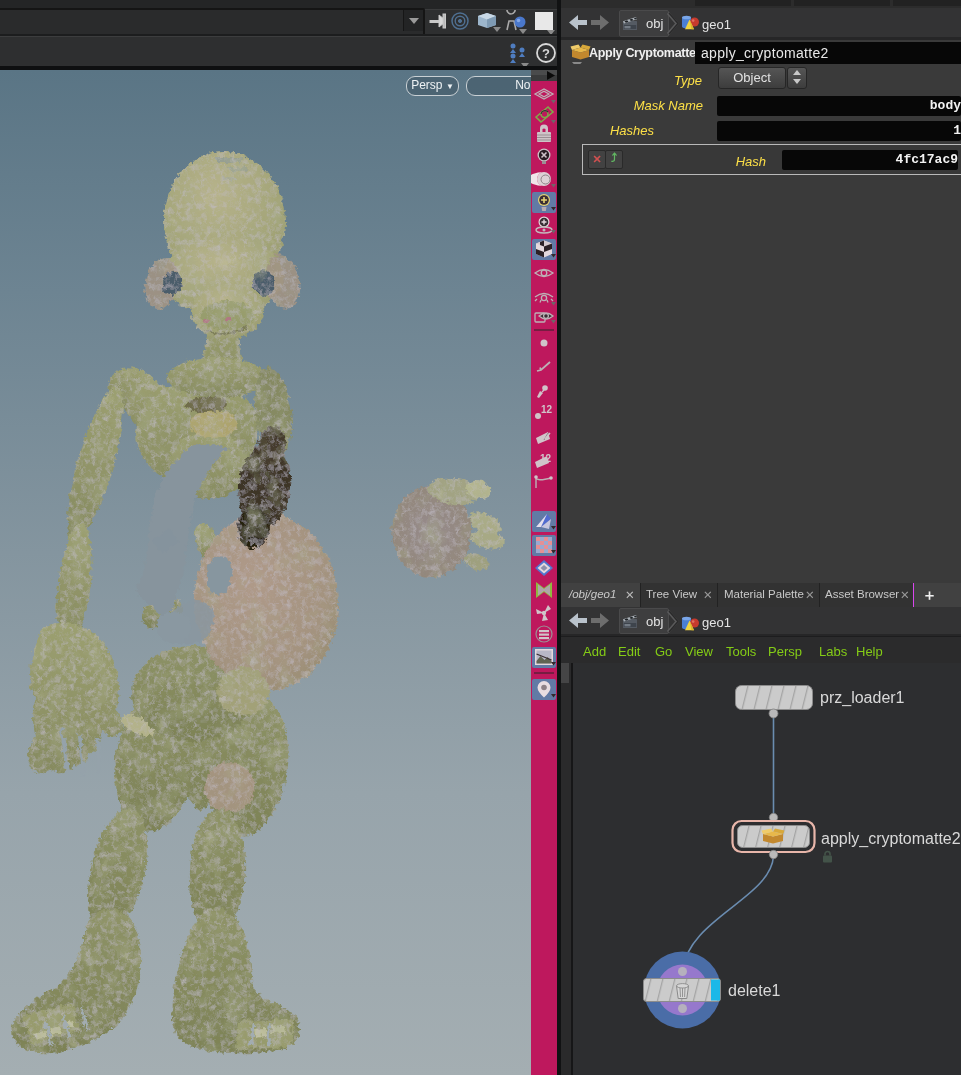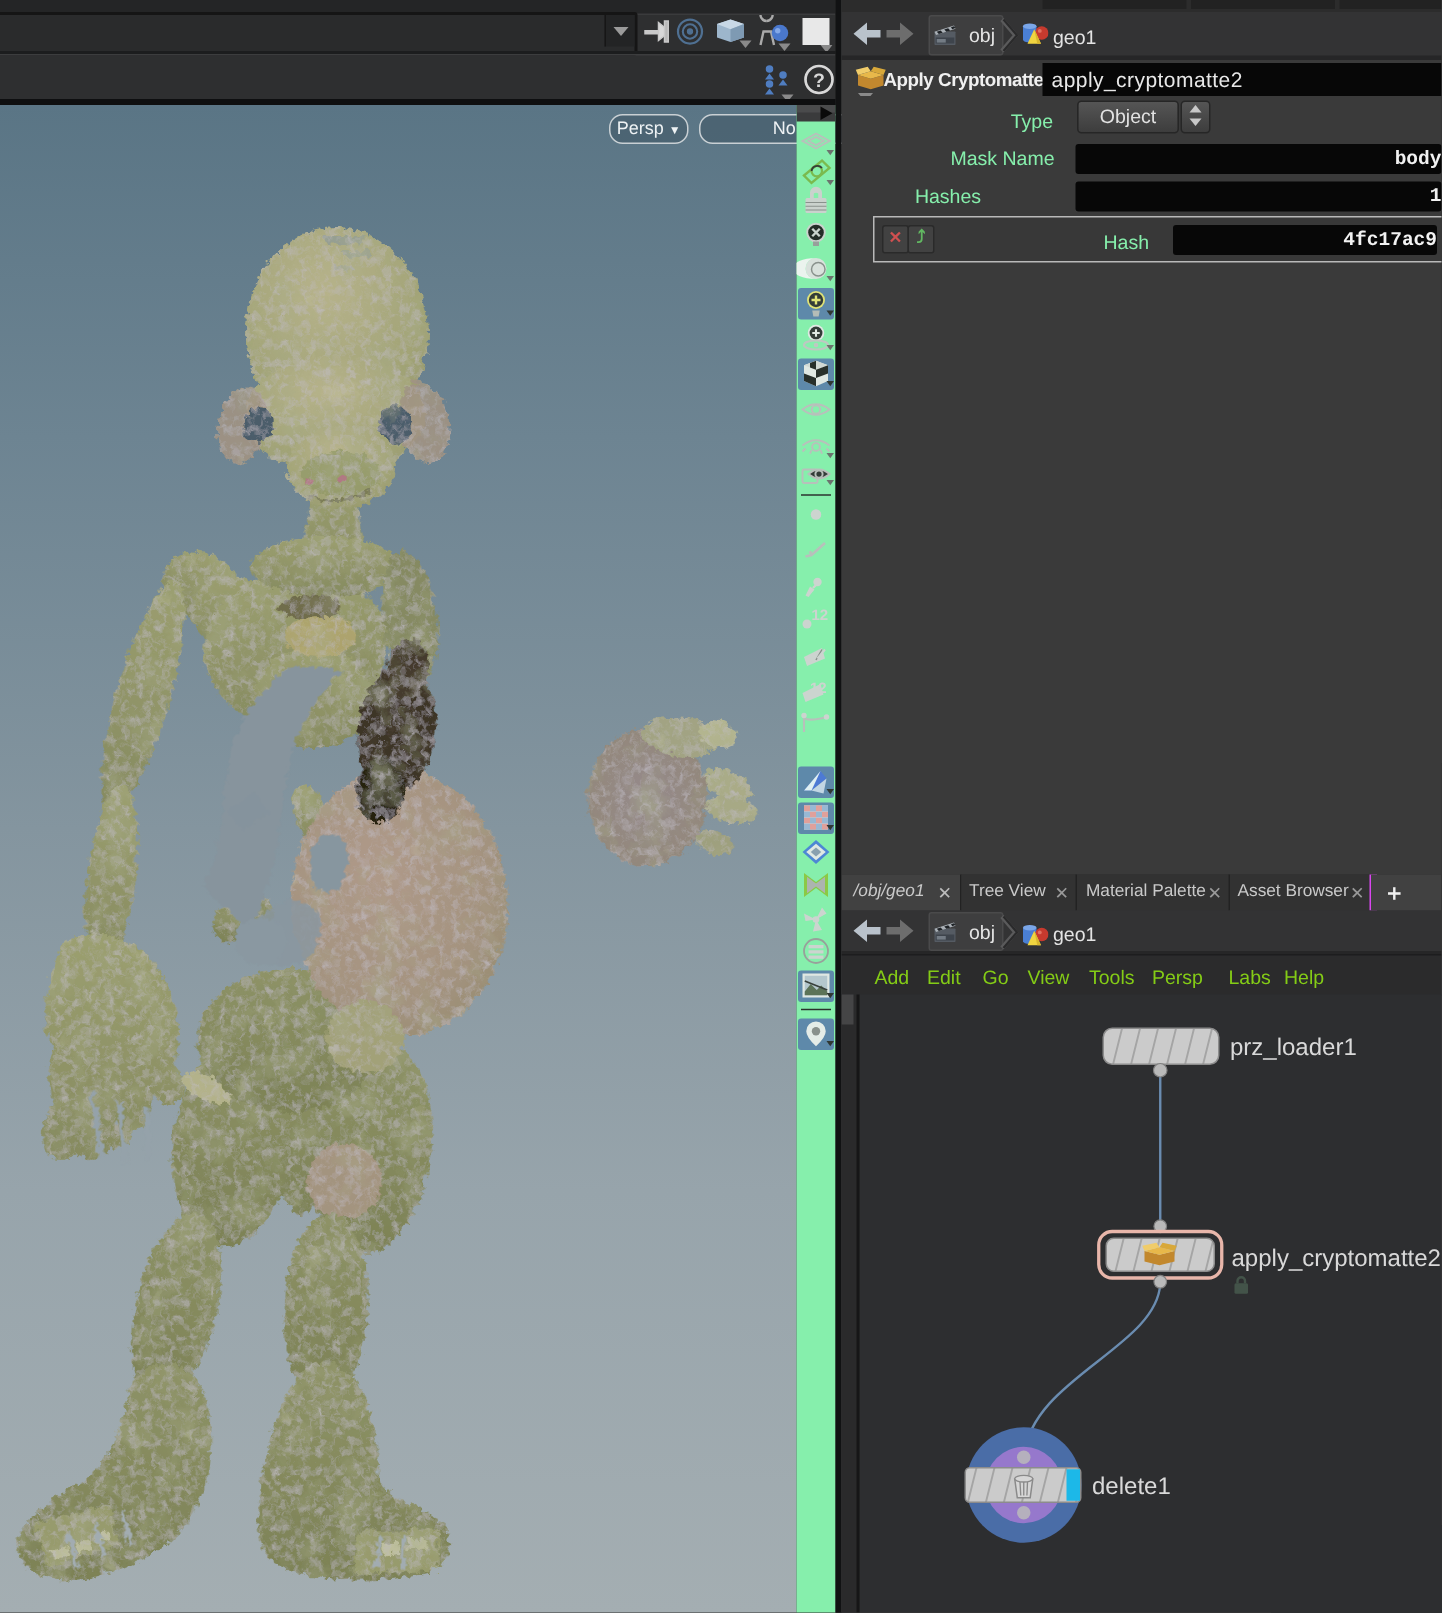--- a/index.html
+++ b/index.html
@@ -1,16 +1,16 @@
 <!DOCTYPE html>
 <html><head><meta charset="utf-8">
 <style>
   html,body{margin:0;padding:0;width:961px;height:1075px;overflow:hidden;background:#333;font-family:"Liberation Sans",sans-serif;}
   .abs{position:absolute;}
-  .lbl{color:#86efac;font-size:13px;}
+  .lbl{color:#fde047;font-size:13px;font-style:italic;}
   .inp{background:#070707;color:#f2f2f2;font-weight:bold;font-size:13px;border-radius:2px;font-family:"Liberation Mono",monospace;text-align:right;}
 </style></head>
 <body>
 
 <div class="abs" style="left:0;top:0;width:557px;height:70px;background:#2e2f30">
   <div class="abs" style="left:0;top:0;width:557px;height:9px;background:#242526;border-bottom:1px solid #3a3b3c"></div>
 
   <div class="abs" style="left:-4px;top:8px;width:425px;height:25px;background:#2a2b2c;border:2px solid #151515;border-radius:2px;">
     <div class="abs" style="right:0;top:0;width:19px;height:21px;background:#232425;border-left:1px solid #161616">
       <div class="abs" style="left:5px;top:8px;width:0;height:0;border-left:5px solid transparent;border-right:5px solid transparent;border-top:6px solid #9a9a9a"></div>
@@ -207,21 +207,21 @@
         <path d="M252,952 L250,974"></path>
           <path d="M268,952 L267,974"></path>
       </g>
     </g>
   </svg>
 
   <div class="abs" style="left:406px;top:6px;width:51px;height:18px;border:1px solid #c9d0d4;border-radius:9px;background:rgba(58,80,94,.45);color:#eef2f4;font-size:12px;text-align:center;line-height:17px;">Persp <span style="font-size:8px">▼</span></div>
   <div class="abs" style="left:466px;top:6px;width:57px;height:18px;border:1px solid #c9d0d4;border-radius:9px;background:rgba(58,80,94,.45);color:#eef2f4;font-size:12px;text-align:center;line-height:17px;padding-left:46px;">No cam <span style="font-size:8px">▼</span></div>
 </div>
 
-<div id="vtb" class="abs" style="left:531px;top:70px;width:26px;height:1005px;background:#86efac">
+<div id="vtb" class="abs" style="left:531px;top:70px;width:26px;height:1005px;background:#be185d">
 <svg class="abs" style="left:0;top:0" width="26" height="1005" viewBox="0 0 26 1005">
 
   <rect x="0" y="0" width="26" height="11" fill="#3a3b3c"></rect>
       <rect x="0" y="0" width="26" height="5" fill="#4a4b4c"></rect>
   <path d="M16,1 L24,5.5 L16,10 Z" fill="#0a0a0a"></path>
   <g fill="#bdbdbd" stroke="#bdbdbd" opacity="0.93">
 
     <g fill="none" stroke-width="1.3">
           <path d="M4,24 L13,19 L22,24 L13,29 Z"></path>
           <path d="M8,24 L13,21.2 L18,24 L13,26.8 Z"></path>

